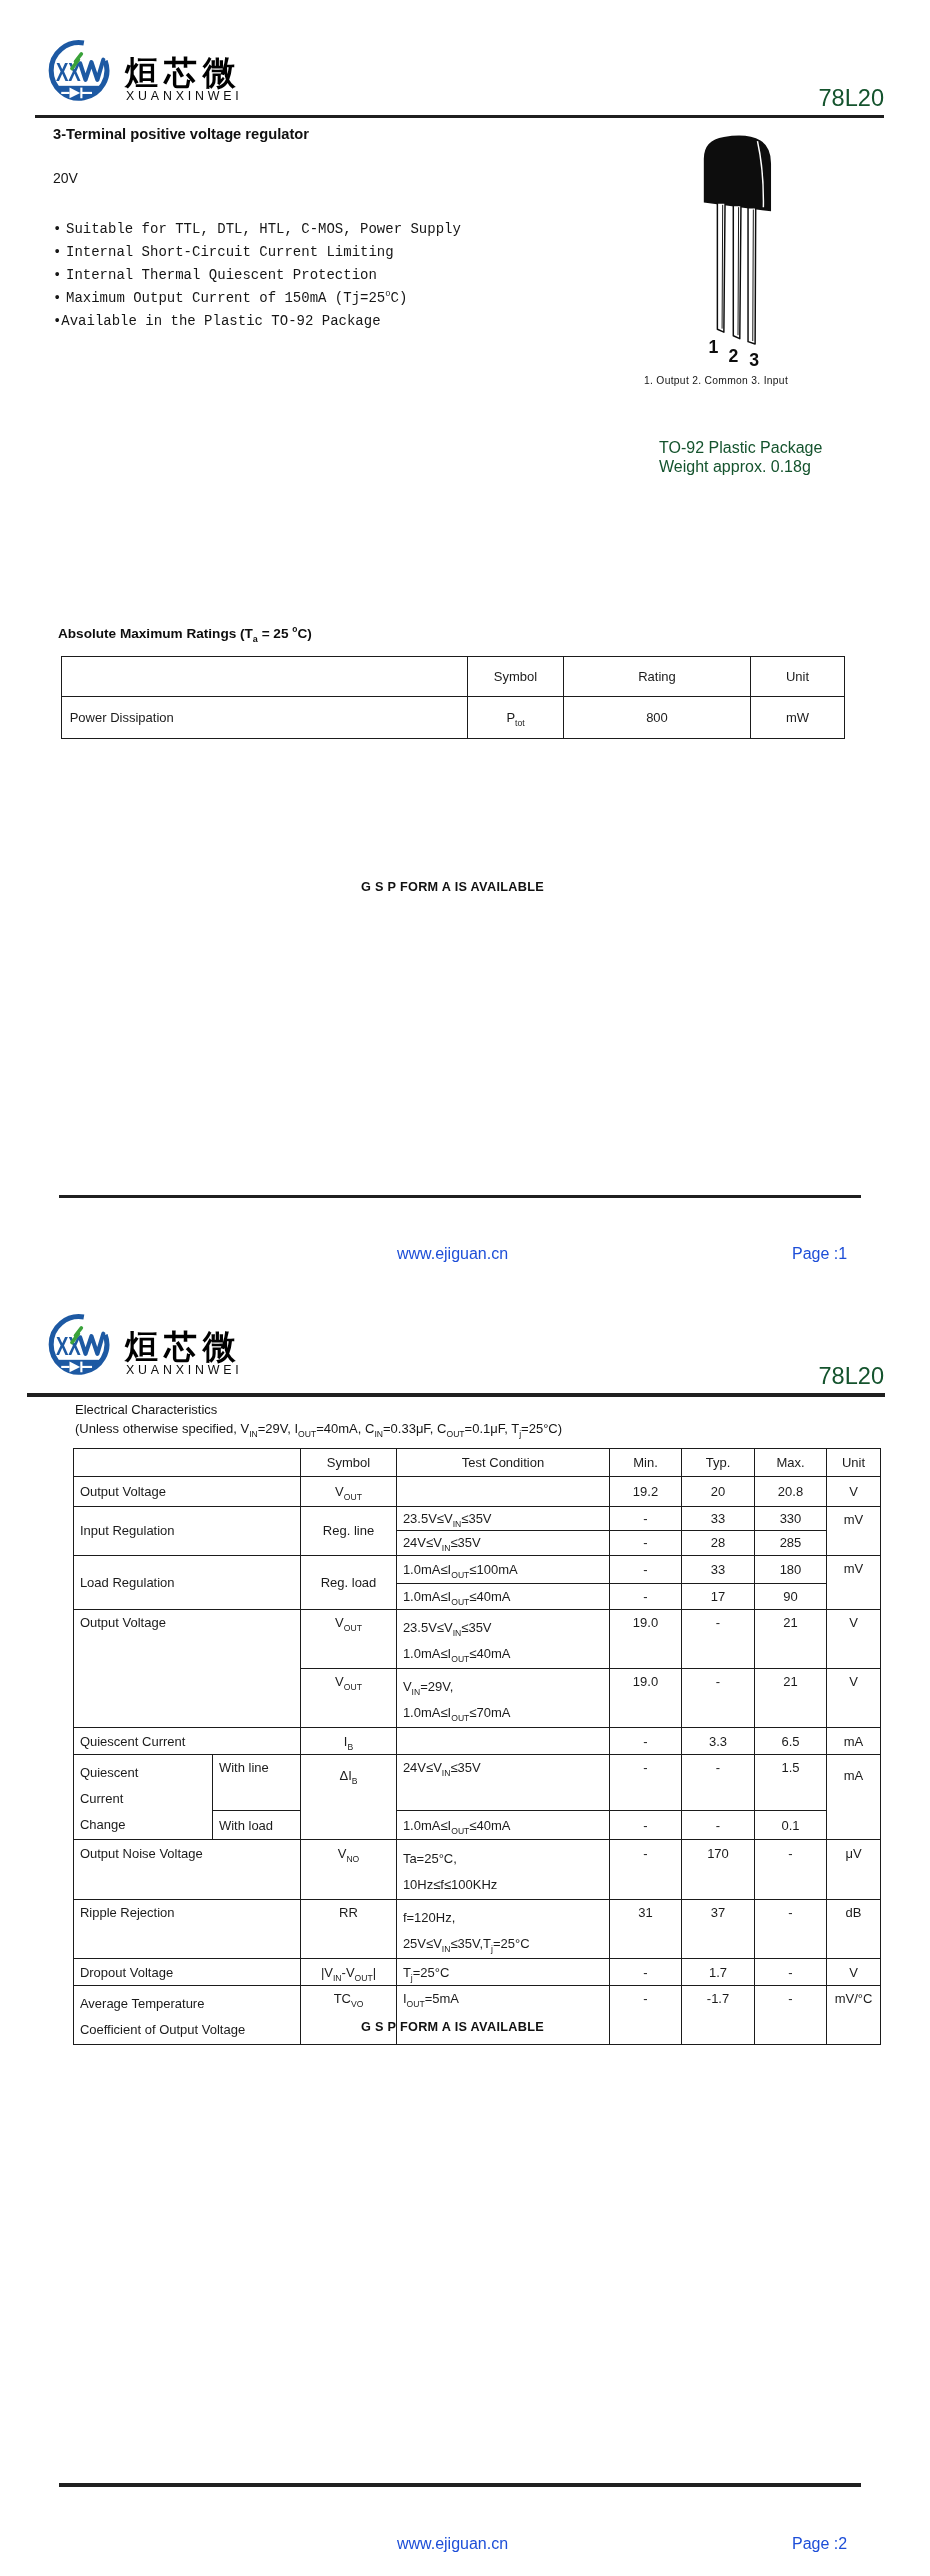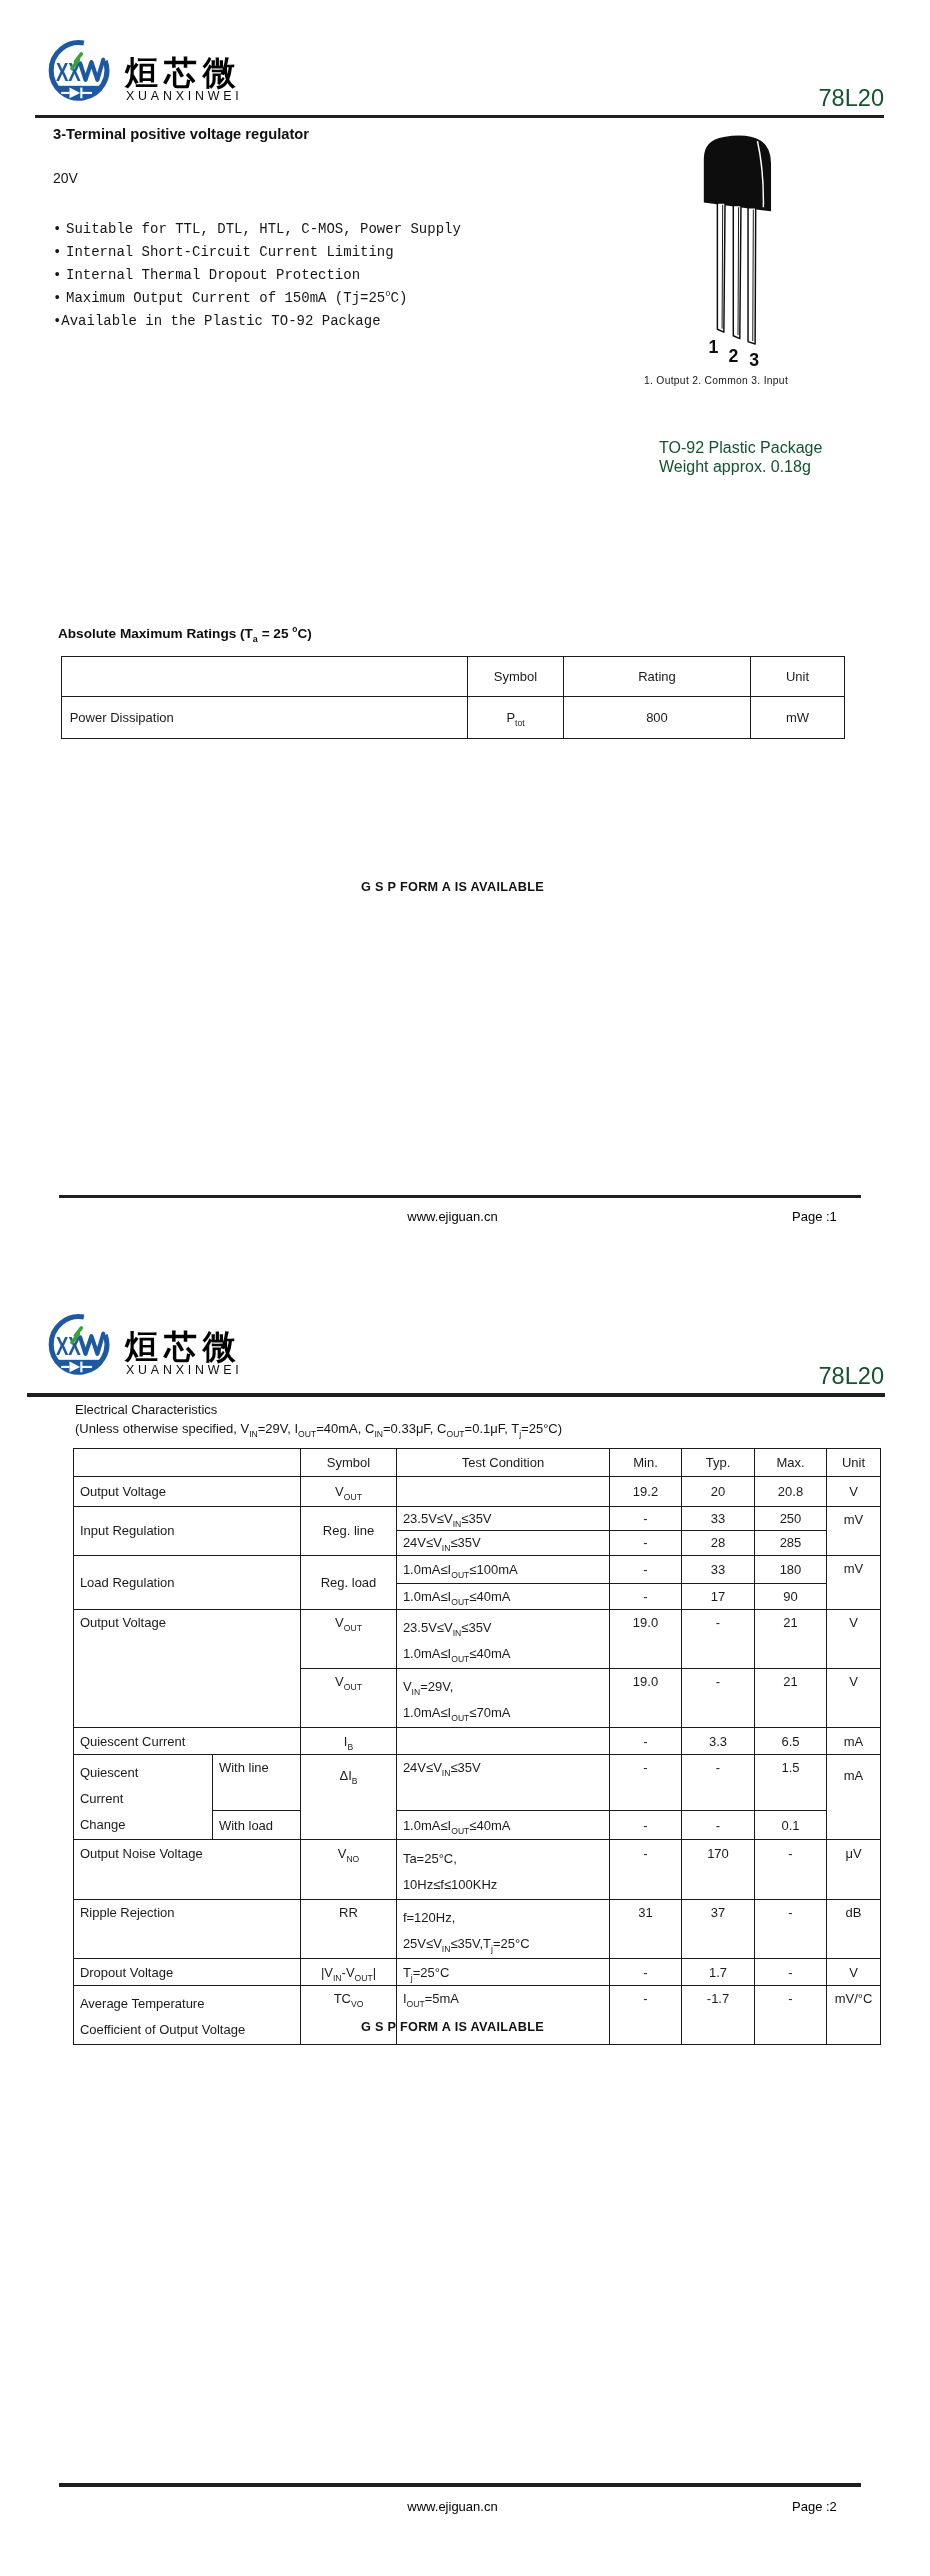--- a/index.html
+++ b/index.html
@@ -44,21 +44,21 @@
   .ec tr.g td{border-top-width:1.8px;}
   .ec td.vt{vertical-align:top;padding-top:5.3px;}
   .ec td.vt2{vertical-align:top;padding-top:13px;}
   .ec td.lh{line-height:26px;}
   .ec td.big{line-height:26px;}
 
   sub{font-size:66%;line-height:0;}
   sup{font-size:62%;line-height:0;}
 
   .gsp{font-size:12.7px;font-weight:bold;letter-spacing:0.3px;color:#111;text-align:center;}
-  .ftxt{font-size:13px;color:#000000;white-space:nowrap;}
+  .ftxt{font-size:16px;color:#1d4ed8;white-space:nowrap;margin-top:36px;}
   .ec-h{font-size:13px;color:#151515;white-space:nowrap;}
 </style>
 </head>
 <body>
 
 <div class="canvas">
 
   <div class="abs logo" style="left:44px;top:34px;">
     <svg class="abs" style="left:2.9px;top:2.4px;" width="64" height="70" viewBox="0 0 108 118">
       <path d="M98.2 41.9 A47 47 0 1 1 62.2 11.7" fill="none" stroke="#1d59a3" stroke-width="8.5"></path>
@@ -85,21 +85,21 @@
 
   <div class="abs partnum" style="right:46px;top:85px;">78L20</div>
   <div class="abs rule" style="left:35px;top:115px;width:849px;height:2.9px;"></div>
 
   <div class="abs sec-title" style="left:53px;top:126px;">3-Terminal positive voltage regulator</div>
   <div class="abs plain24" style="left:53px;top:170px;">20V</div>
 
   <ul class="abs features" style="left:53px;top:218px;">
     <li><span class="blt">•</span><span>Suitable for TTL, DTL, HTL, C-MOS, Power Supply</span></li>
     <li><span class="blt">•</span><span>Internal Short-Circuit Current Limiting</span></li>
-    <li><span class="blt">•</span><span>Internal Thermal Dropout Protection</span></li>
+    <li><span class="blt">•</span><span>Internal Thermal Quiescent Protection</span></li>
     <li><span class="blt">•</span><span>Maximum Output Current of 150mA (Tj=25<sup>o</sup>C)</span></li>
     <li><span class="blt" style="width:8.3px;">•</span><span>Available in the Plastic TO-92 Package</span></li>
   </ul>
 
   <svg class="abs" style="left:659px;top:134px;" width="171" height="236" viewBox="0 0 290 400">
     <path d="M76,116 L76,42 Q76,10 110,5 Q150,-2 172,11 Q190,22 190,50 L190,131 Z" fill="#0d0d0d"></path>
     <path d="M167,12 Q178,62 177,124" fill="none" stroke="#ffffff" stroke-width="2.5"></path>
     <g fill="#ffffff" stroke="#0d0d0d" stroke-width="2.5" stroke-linejoin="round">
       <path d="M99,117 L112,117 L110,336 L99,331 Z"></path>
       <path d="M126,121 L139,121 L137,347 L126,342 Z"></path>
@@ -213,21 +213,21 @@
         <td>20.8</td>
         <td>V</td>
       </tr>
 
       <tr class="g" style="height:24px;">
         <td class="p" colspan="2" rowspan="2">Input Regulation</td>
         <td rowspan="2">Reg. line</td>
         <td class="p">23.5V≤V<sub>IN</sub>≤35V</td>
         <td>-</td>
         <td>33</td>
-        <td>250</td>
+        <td>330</td>
         <td rowspan="2" class="vt">mV</td>
       </tr>
       <tr style="height:25px;">
         <td class="p">24V≤V<sub>IN</sub>≤35V</td>
         <td>-</td>
         <td>28</td>
         <td>285</td>
       </tr>
 
       <tr class="g" style="height:28px;">

